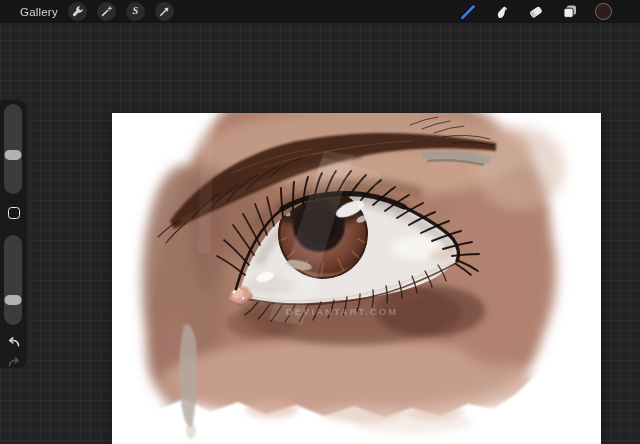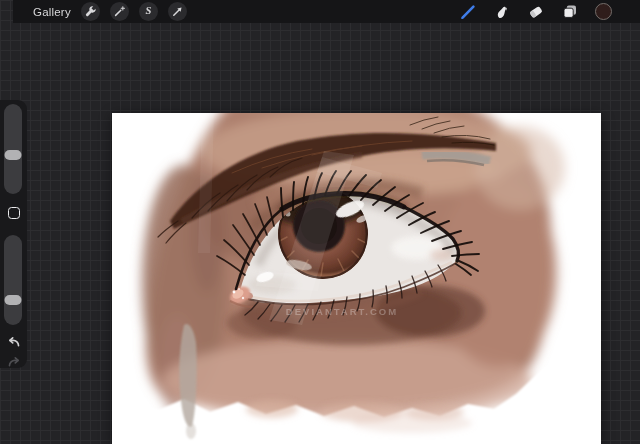--- a/index.html
+++ b/index.html
@@ -8,21 +8,21 @@
     position:relative; width:640px; height:444px; overflow:hidden;
     background-color:#232326;
     background-image:
       linear-gradient(#2d2d30 1px, transparent 1px),
       linear-gradient(90deg, #2d2d30 1px, transparent 1px);
     background-size:10px 10px;
   }
   
   .topbar{
     position:absolute; top:0; left:0; right:0; height:23px;
-    background:#151517; display:flex; align-items:center; z-index:30;margin-left:13px;
+    background:#151517; display:flex; align-items:center; z-index:30;
   }
   .topbar-left{ display:flex; align-items:center; gap:10px; margin-left:20px; }
   .gallery-label{ color:#d8d8da; font-size:11.5px; letter-spacing:.2px; cursor:default; }
   .tool-circle{
     width:19px; height:19px; border-radius:50%; background:#2b2b2e;
     display:flex; align-items:center; justify-content:center; border:none; padding:0; cursor:pointer;
   }
   .tool-circle svg{ display:block; }
   .sel-glyph{ color:#d9d9db; font-size:10.5px; font-style:italic; font-weight:bold; font-family:"Liberation Serif", serif; line-height:1; }
   .topbar-right{ display:flex; align-items:center; gap:16px; margin-left:auto; margin-right:28px; }

